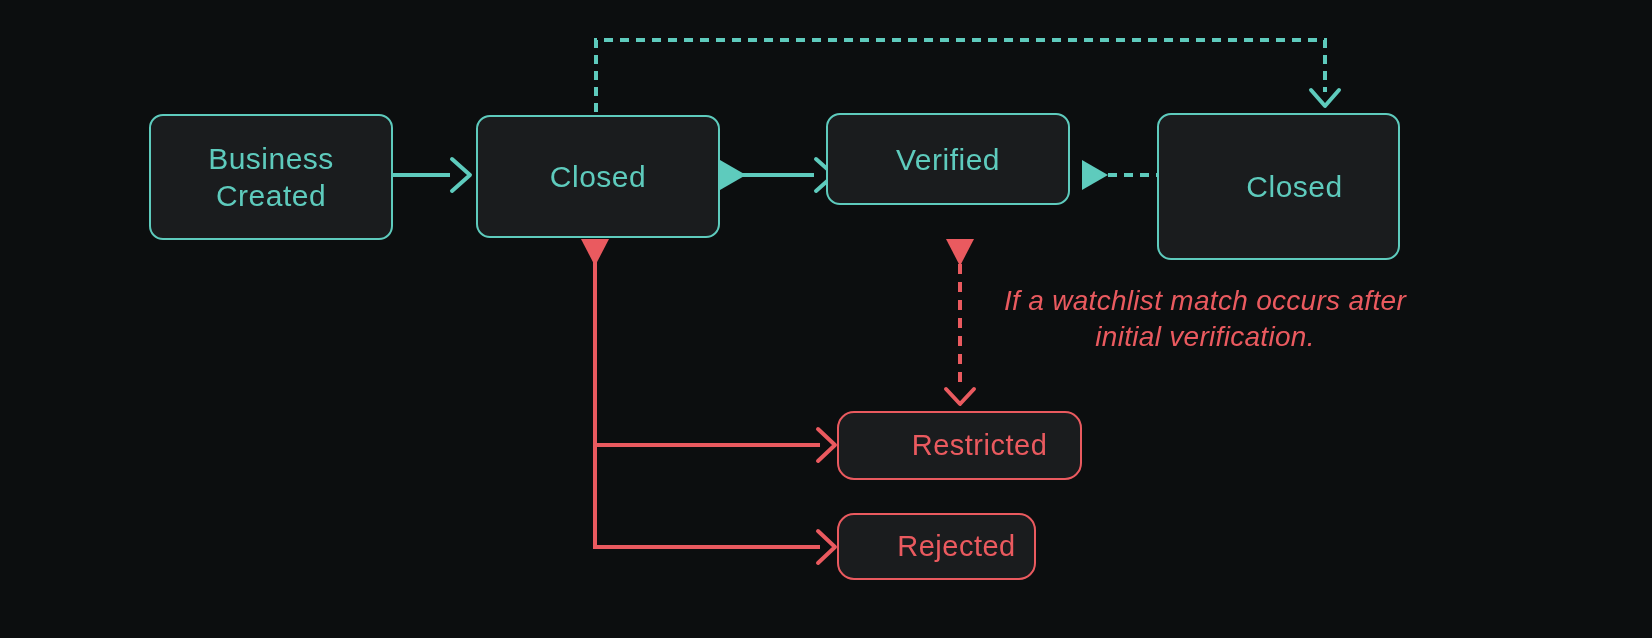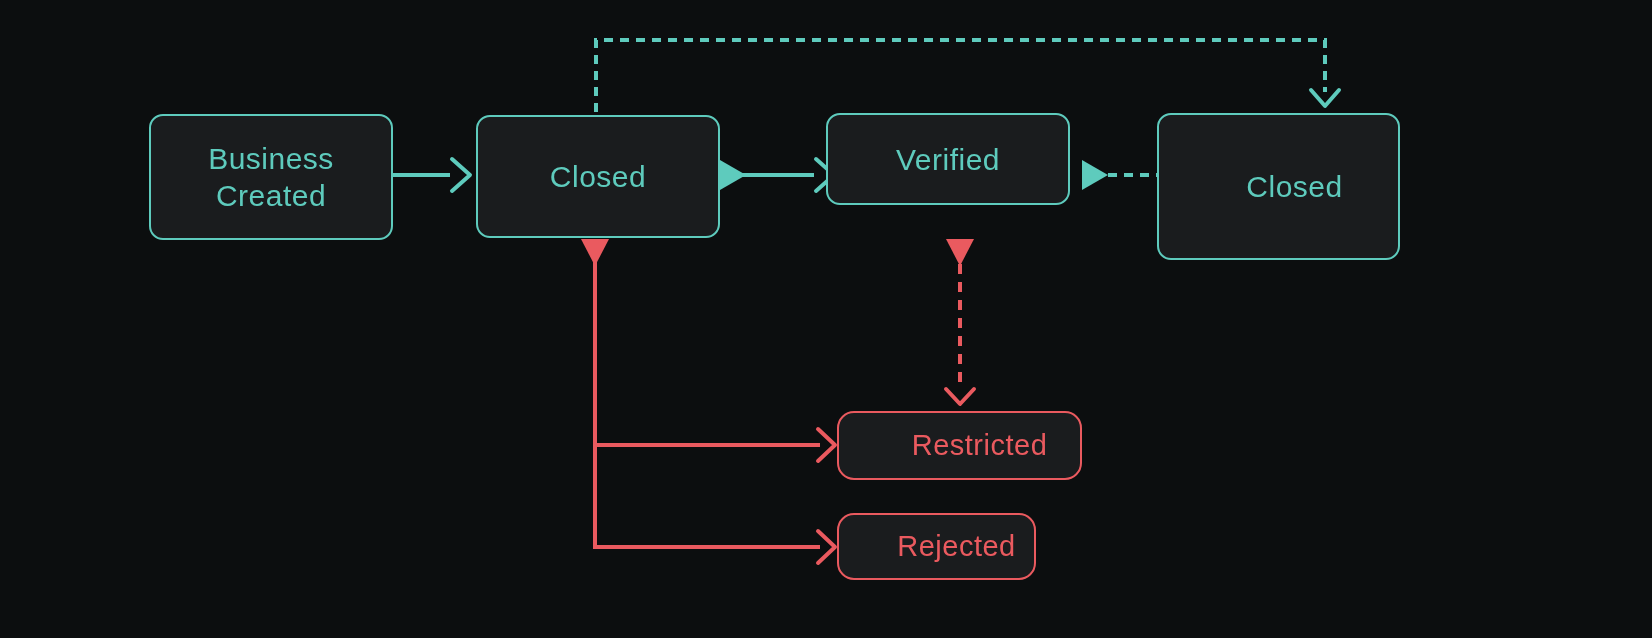--- a/index.html
+++ b/index.html
@@ -132,14 +132,18 @@
   </div>
 
   <div class="node red" id="node-restricted">
     <div class="node-label">Restricted</div>
   </div>
 
   <div class="node red" id="node-rejected">
     <div class="node-label">Rejected</div>
   </div>
 
+  <div class="note">
+    <div>If a watchlist match occurs after</div>
+    <div>initial verification.</div>
+  </div>
 
 </div>
 
 </body></html>

